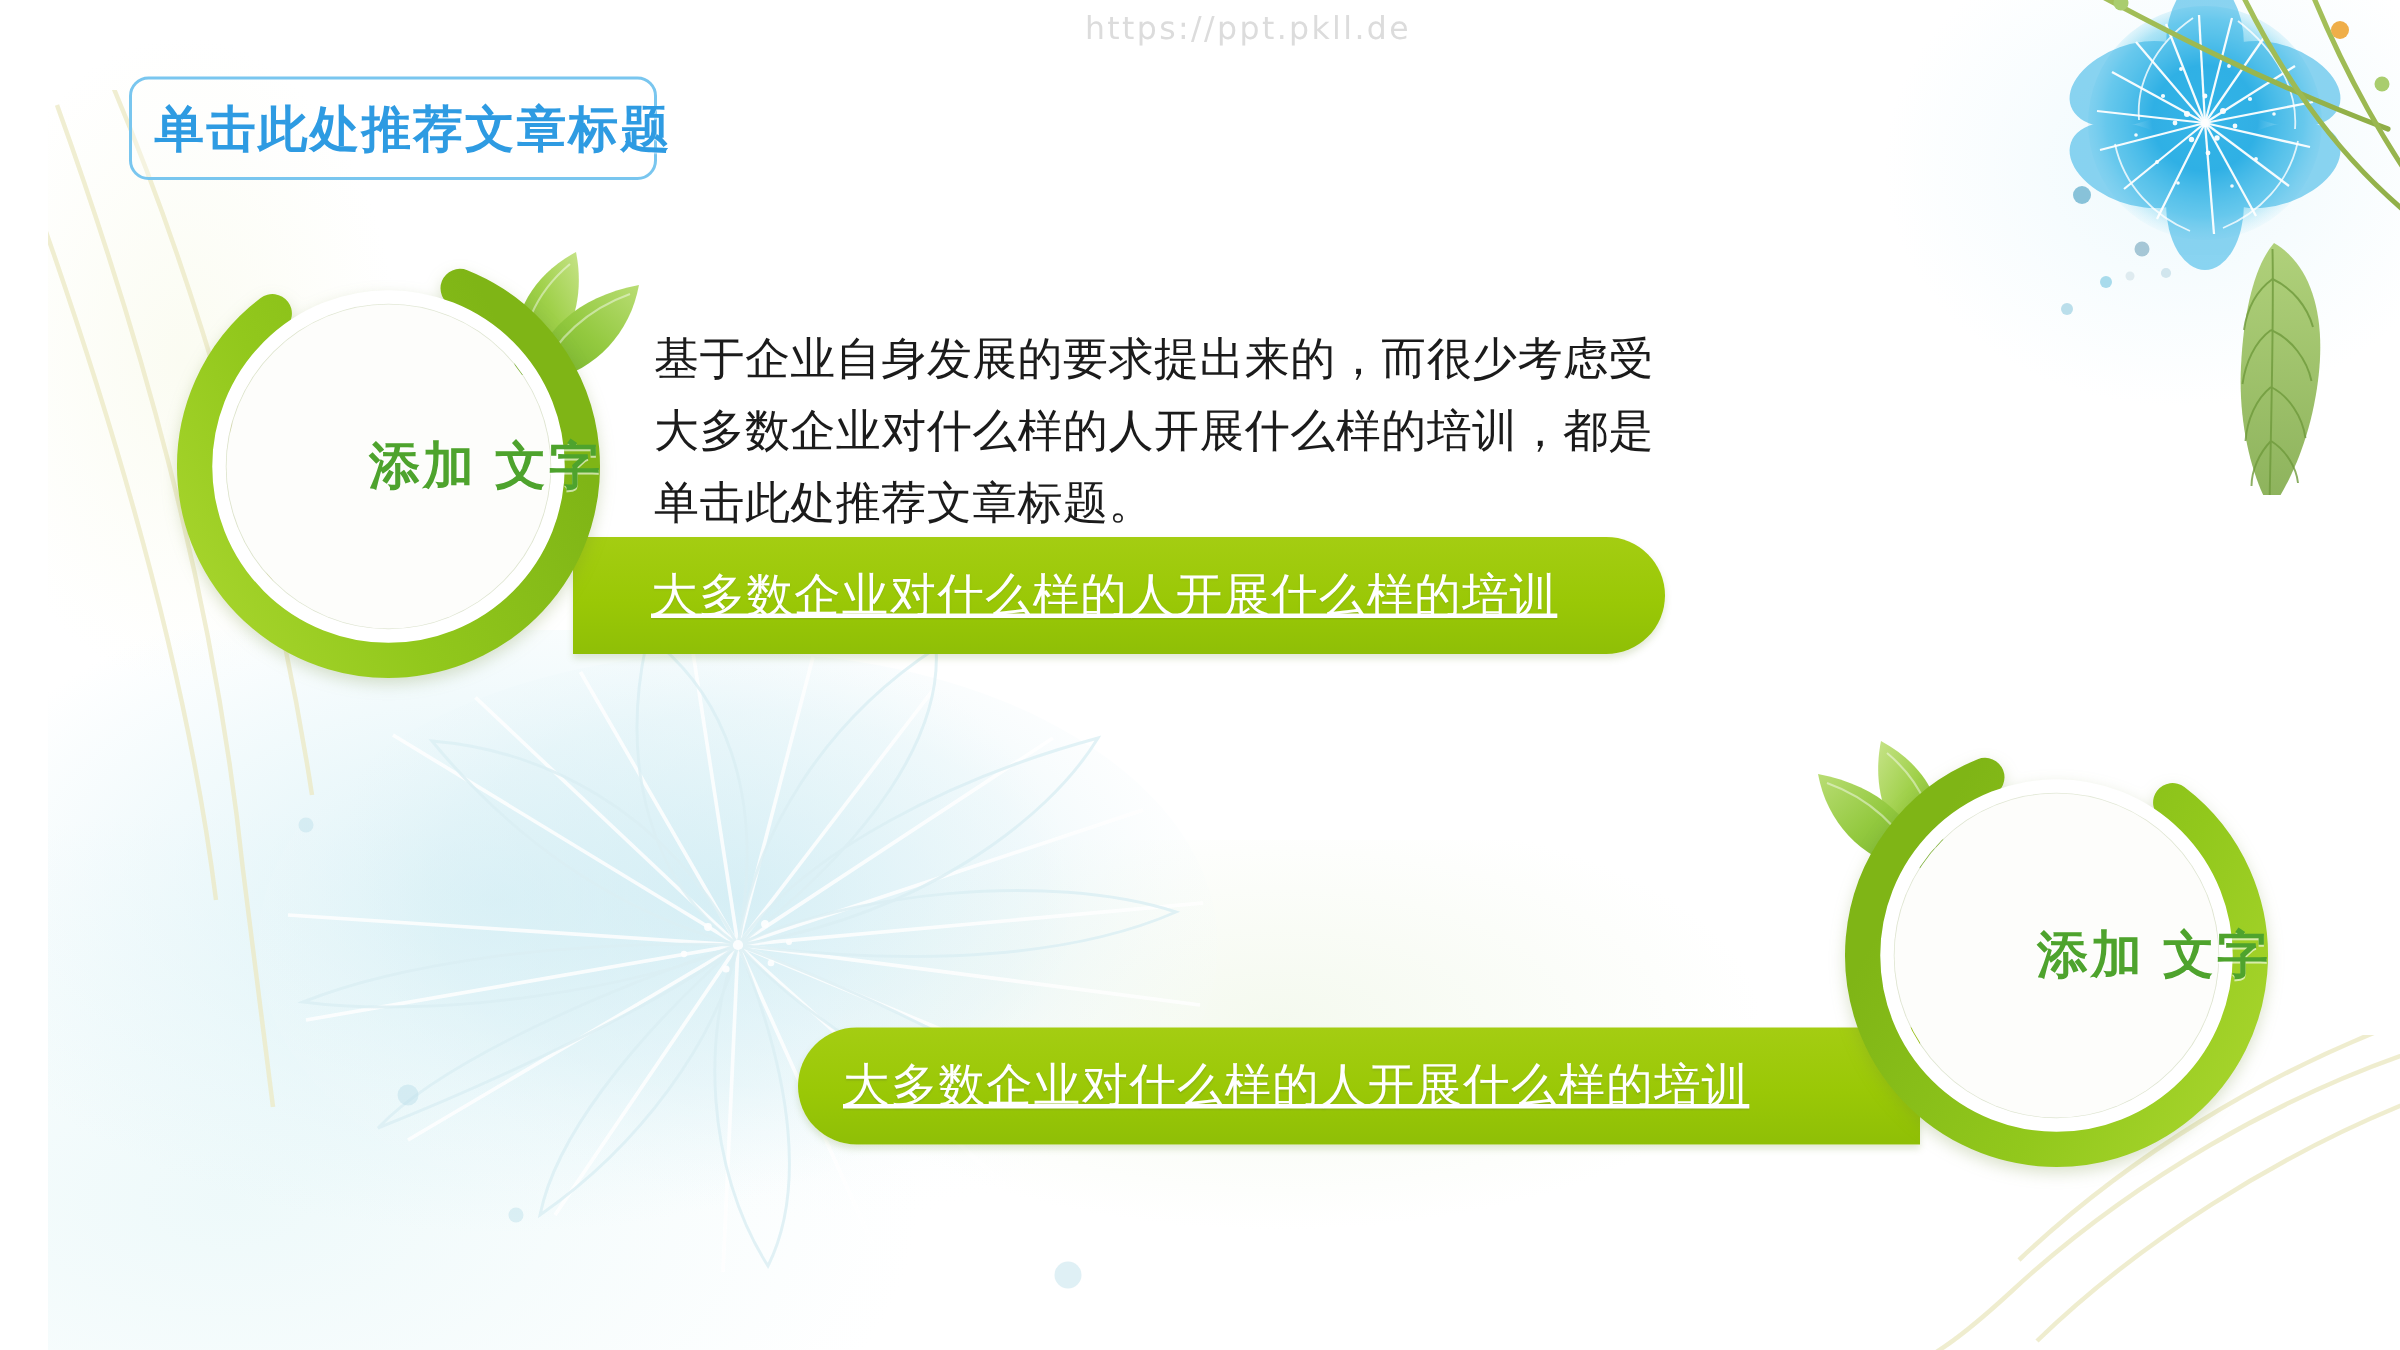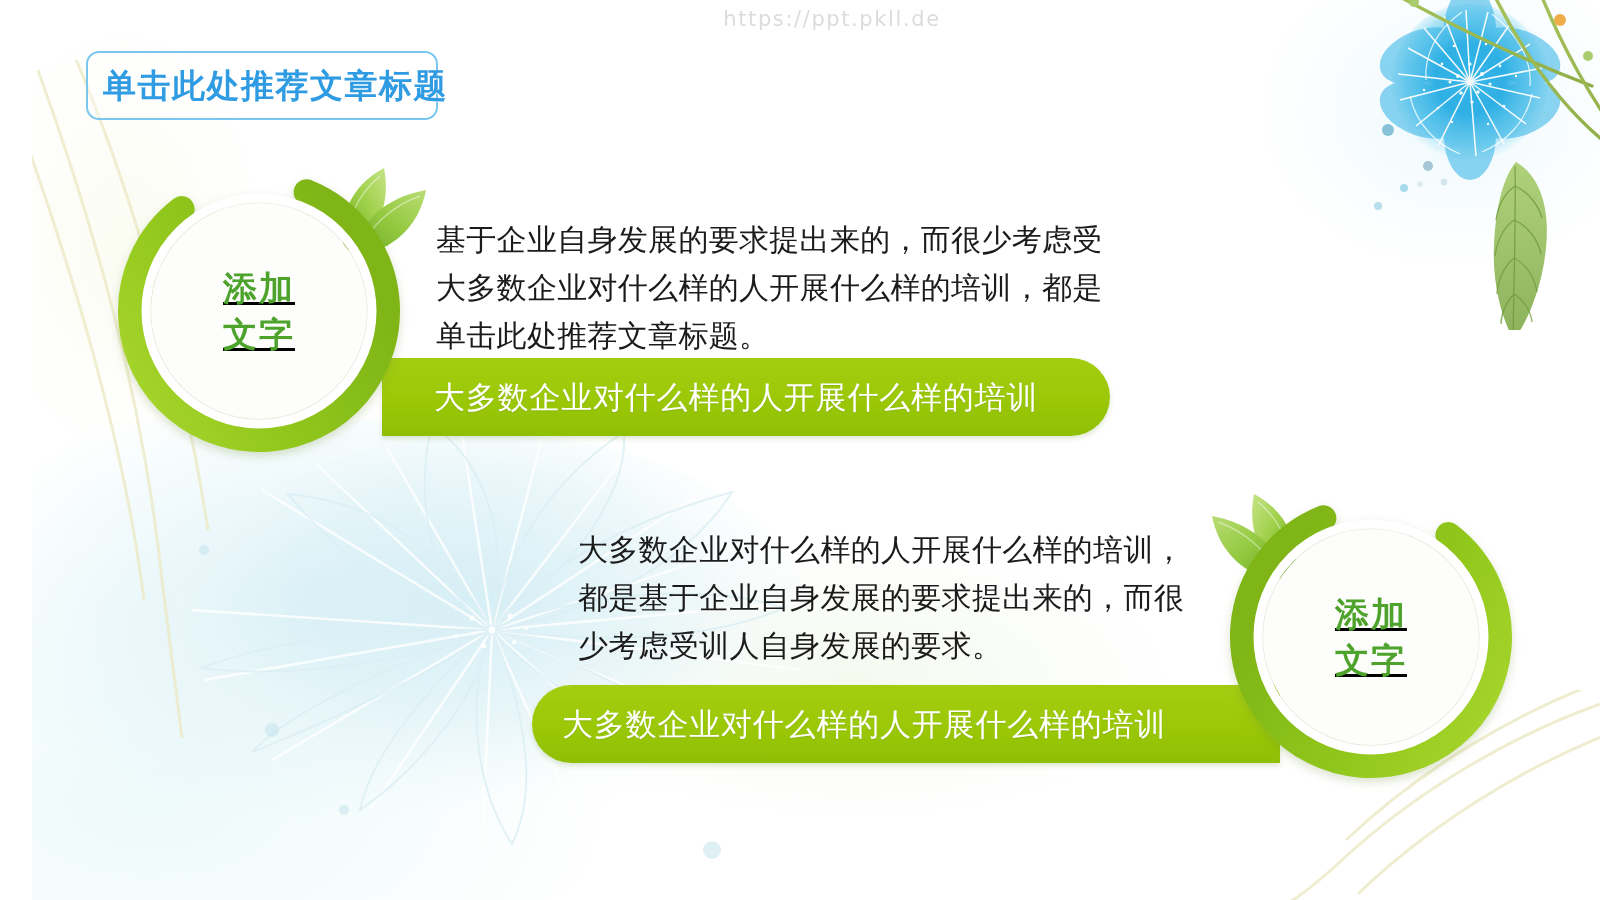--- a/index.html
+++ b/index.html
@@ -79,20 +79,21 @@
   }
   .banner-2{
     left:500px; top:685px; width:748px;
     border-radius:39px 0 0 39px;
     padding-left:30px;
   }
   .banner-text{
     font-size:31px; color:#ffffff; letter-spacing:.8px;
     white-space:nowrap; line-height:1;
     text-shadow:0 1px 1px rgba(110,140,40,.30);
+    text-decoration:underline;
   }
 
   
   .para{
     position:absolute;
     font-size:30px; color:#1b1b1b;
     line-height:48px; letter-spacing:.3px;
   }
   .para-1{ left:404px; top:216px; width:670px; }
   .para-2{ left:546px; top:526px; width:620px; }
@@ -103,24 +104,23 @@
   .badge-1{ left:84px; top:168px; }
   .badge-2{ left:1196px; top:494px; }
 
   .ring-outer{
     position:absolute; left:0; top:0; width:100%; height:100%;
     border-radius:50%;
     filter:drop-shadow(0 4px 5px rgba(110,140,50,.25));
   }
   .badge-label{
     position:absolute; left:0; top:0; width:100%; height:100%;
-    display:flex; flex-direction:column;
-    align-items:center; justify-content:center;
+    display:flex; flex-direction:row;
+    align-items:center; justify-content:flex-end;
     gap:12px;
-    text-decoration:underline;
   }
   .badge-line{
     font-size:34px; font-weight:bold; color:#4ea32d;
     line-height:1; letter-spacing:2px;
     text-shadow:0 1px 0 rgba(255,255,255,.6);
   }
 
   .leaves{ position:absolute; width:120px; height:92px; }
   .leaves-1{ left:198px; top:-4px; }
   .leaves-2{ left:-24px; top:-4px; transform:scaleX(-1); }
@@ -387,25 +387,20 @@
     <div class="badge-label">
       <span class="badge-line">添加</span>
       <span class="badge-line">文字</span>
     </div>
   </div>
 
   <div class="banner banner-2">
     <span class="banner-text">大多数企业对什么样的人开展什么样的培训</span>
   </div>
 
-  <div class="para para-2">
-    <span class="para-line">大多数企业对什么样的人开展什么样的培训，</span>
-    <span class="para-line">都是基于企业自身发展的要求提出来的，而很</span>
-    <span class="para-line">少考虑受训人自身发展的要求。</span>
-  </div>
 
   <div class="badge badge-2">
     <svg class="leaves leaves-2" viewBox="0 0 120 92">
       <defs>
         <linearGradient id="lf3" x1="0" y1="1" x2="1" y2="0">
           <stop offset="0%" stop-color="#79b52f"></stop>
           <stop offset="55%" stop-color="#9fd049"></stop>
           <stop offset="100%" stop-color="#c6e388"></stop>
         </linearGradient>
         <linearGradient id="lf4" x1="0" y1="1" x2="1" y2="0">

